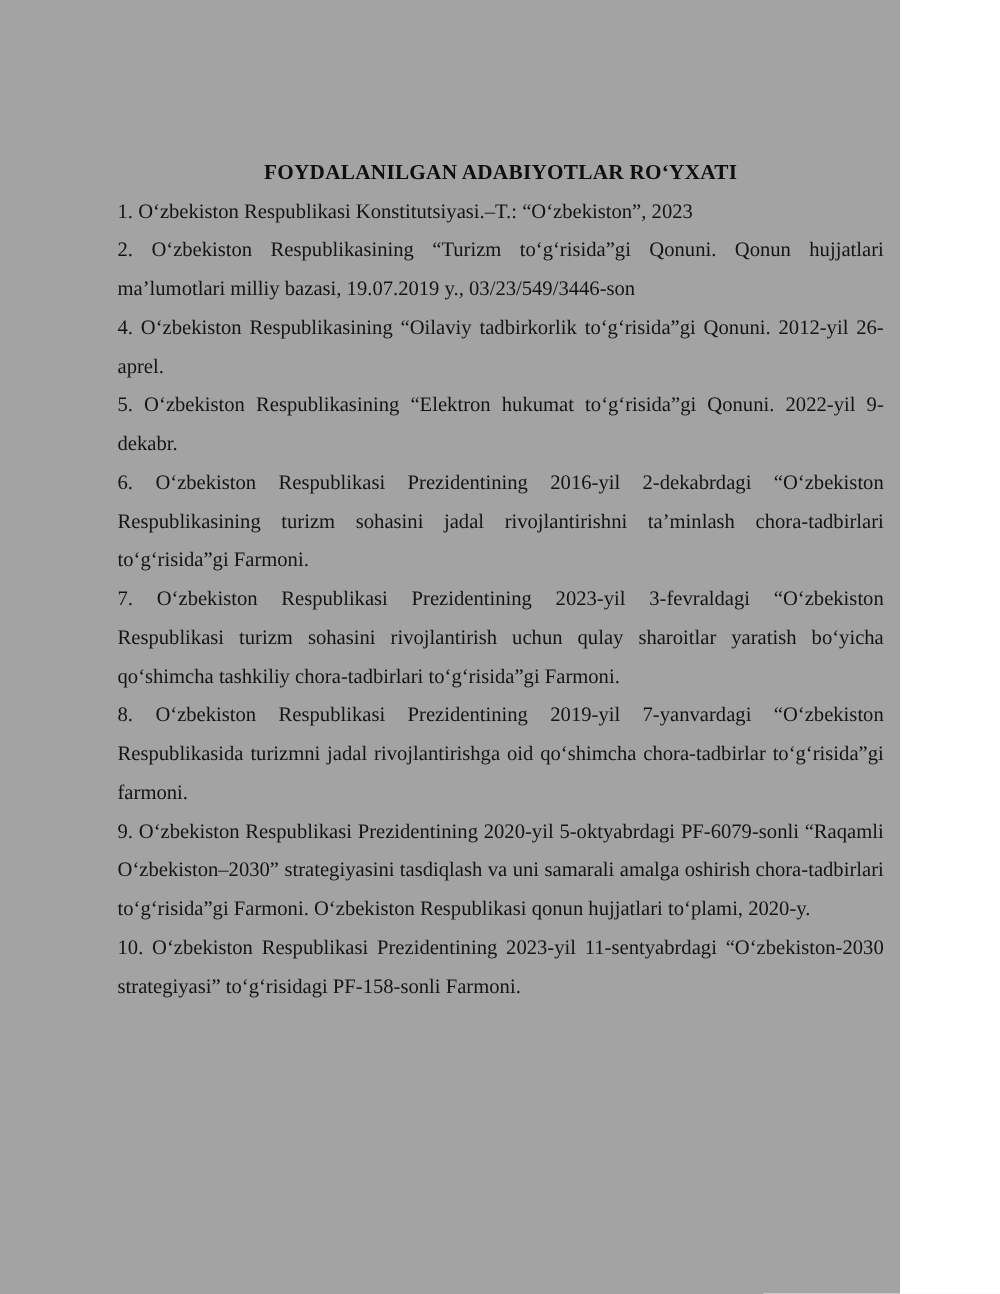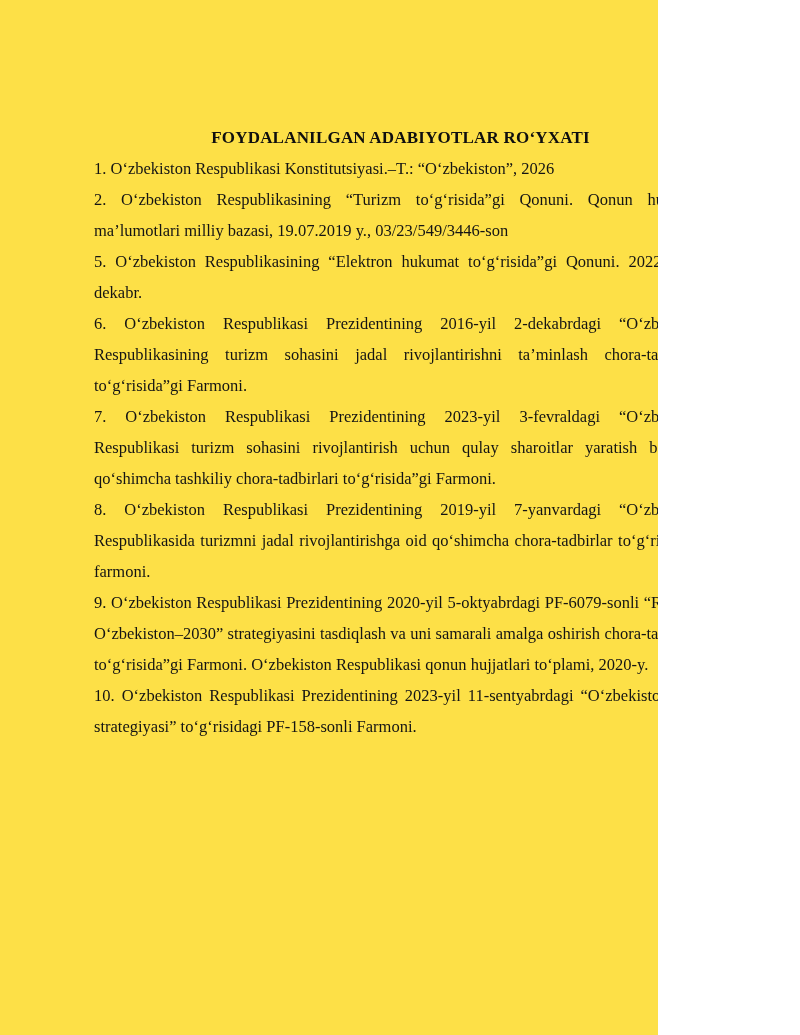--- a/index.html
+++ b/index.html
@@ -3,23 +3,23 @@
   <meta charset="utf-8">
   <style>
     * { margin: 0; padding: 0; box-sizing: border-box; }
     html, body {
       width: 800px;
       background: #ffffff;
       font-family: "Liberation Serif", "DejaVu Serif", serif;
     }
     .page {
       position: relative;
-      width: 658px;
+      width: 720px;
       height: 1035px;
-      background: #fde047;
+      background: #a3a3a3;
       color: #131313;
       overflow: hidden;
     }
     .content {
       position: absolute;
       left: 94px;
       top: 122px;
       width: 613px;
     }
     .title {
@@ -38,22 +38,23 @@
       color: #141414;
     }
     .ref:last-child { margin-bottom: 0; font-family: Liberation Serif, serif; }
   </style>
 </head>
 <body>
 
 <div class="page">
   <div class="content">
     <h1 class="title">FOYDALANILGAN ADABIYOTLAR RO‘YXATI</h1>
-    <p class="ref">1. O‘zbekiston Respublikasi Konstitutsiyasi.–T.: “O‘zbekiston”, 2026</p>
+    <p class="ref">1. O‘zbekiston Respublikasi Konstitutsiyasi.–T.: “O‘zbekiston”, 2023</p>
     <p class="ref">2. O‘zbekiston Respublikasining “Turizm to‘g‘risida”gi Qonuni. Qonun hujjatlari ma’lumotlari milliy bazasi, 19.07.2019 y., 03/23/549/3446-son</p>
+    <p class="ref">4. O‘zbekiston Respublikasining “Oilaviy tadbirkorlik to‘g‘risida”gi Qonuni. 2012-yil 26-aprel.</p>
     <p class="ref">5. O‘zbekiston Respublikasining “Elektron hukumat to‘g‘risida”gi Qonuni. 2022-yil 9-dekabr.</p>
     <p class="ref">6. O‘zbekiston Respublikasi Prezidentining 2016-yil 2-dekabrdagi “O‘zbekiston Respublikasining turizm sohasini jadal rivojlantirishni ta’minlash chora-tadbirlari to‘g‘risida”gi Farmoni.</p>
     <p class="ref">7. O‘zbekiston Respublikasi Prezidentining 2023-yil 3-fevraldagi “O‘zbekiston Respublikasi turizm sohasini rivojlantirish uchun qulay sharoitlar yaratish bo‘yicha qo‘shimcha tashkiliy chora-tadbirlari to‘g‘risida”gi Farmoni.</p>
     <p class="ref">8. O‘zbekiston Respublikasi Prezidentining 2019-yil 7-yanvardagi “O‘zbekiston Respublikasida turizmni jadal rivojlantirishga oid qo‘shimcha chora-tadbirlar to‘g‘risida”gi farmoni.</p>
     <p class="ref">9. O‘zbekiston Respublikasi Prezidentining 2020-yil 5-oktyabrdagi PF-6079-sonli “Raqamli O‘zbekiston–2030” strategiyasini tasdiqlash va uni samarali amalga oshirish chora-tadbirlari to‘g‘risida”gi Farmoni. O‘zbekiston Respublikasi qonun hujjatlari to‘plami, 2020-y.</p>
     <p class="ref">10. O‘zbekiston Respublikasi Prezidentining 2023-yil 11-sentyabrdagi “O‘zbekiston-2030 strategiyasi” to‘g‘risidagi PF-158-sonli Farmoni.</p>
   </div>
 </div>
 
 </body></html>

